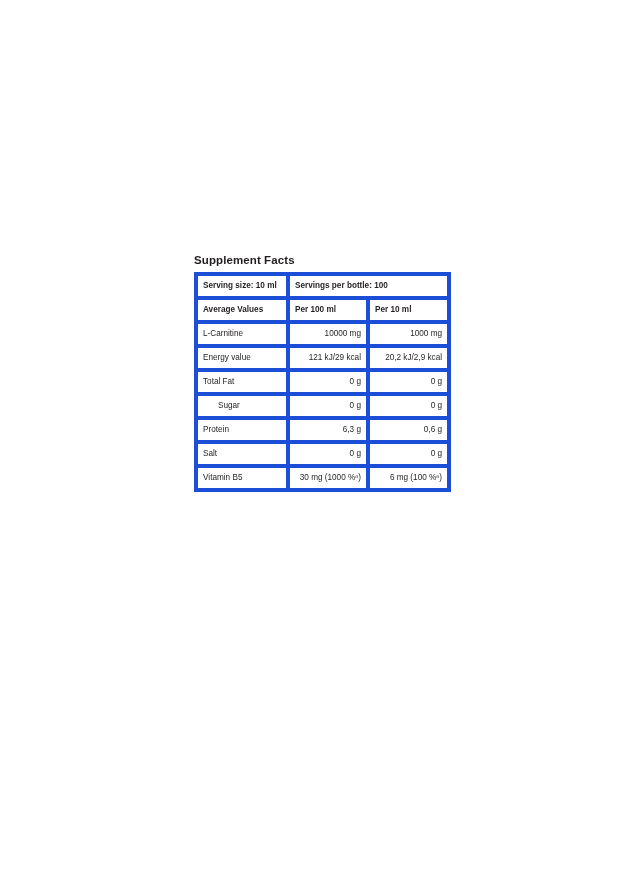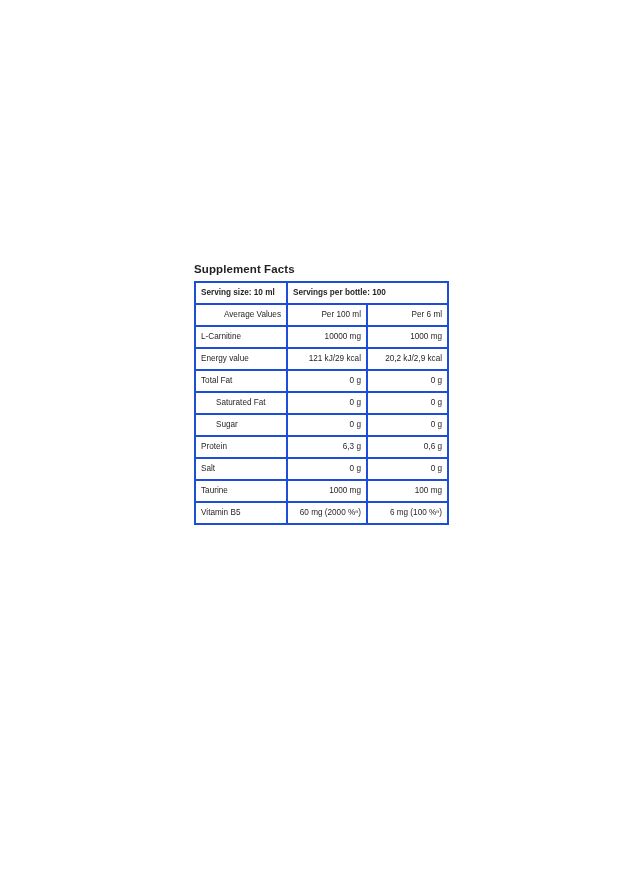--- a/index.html
+++ b/index.html
@@ -12,56 +12,56 @@
     height: 896px;
     font-family: "Liberation Sans", sans-serif;
     color: #231f20;
     position: relative;
     overflow: hidden;
   }
 
   .panel {
     position: absolute;
     left: 194px;
-    top: 263px;
+    top: 254px;
     width: 253px;
   }
 
   .panel-title {
     font-size: 11.5px;
     font-weight: bold;
     color: #231f20;
     margin: 0 0 6px 0;
     letter-spacing: 0.1px;
   }
 
   table.facts {
     border-collapse: collapse;
     width: 253px;
     table-layout: fixed;
     font-size: 8.2px;
     color: #231f20;
   }
 
   table.facts td {
-    border: 2px solid #1d4ed8;
+    border: 4px solid #1d4ed8;
     padding: 4px 5px 4px 5px;
     vertical-align: middle;
     line-height: 1.1;
     height: 12px;
   }
 
   .col-label { width: 92px; }
   .col-mid   { width: 80px; }
   .col-right { width: 81px; }
   .right { text-align: right; }
   .indent { padding-left: 20px !important; }
 
   .row-serving td { font-weight: bold; }
-  .row-header td { font-weight: normal; text-align: right; }
+  .row-header td { font-weight: bold; }
 </style>
 </head>
 <body>
 
 <div class="panel">
   <div class="panel-title">Supplement Facts</div>
 
   <table class="facts">
     <colgroup>
       <col class="col-label">
@@ -69,64 +69,54 @@
       <col class="col-right">
     </colgroup>
     <tbody>
       <tr class="row-serving">
         <td>Serving size: 10 ml</td>
         <td colspan="2">Servings per bottle: 100</td>
       </tr>
       <tr class="row-header">
         <td>Average Values</td>
         <td>Per 100 ml</td>
-        <td>Per 6 ml</td>
+        <td>Per 10 ml</td>
       </tr>
     </tbody>
     <tbody id="rows">
         <tr>
           <td>L-Carnitine</td>
           <td class="right">10000 mg</td>
           <td class="right">1000 mg</td>
         </tr>
         <tr>
           <td>Energy value</td>
           <td class="right">121 kJ/29 kcal</td>
           <td class="right">20,2 kJ/2,9 kcal</td>
         </tr>
         <tr>
           <td>Total Fat</td>
           <td class="right">0 g</td>
           <td class="right">0 g</td>
         </tr>
         <tr>
-          <td class="indent">Saturated Fat</td>
-          <td class="right">0 g</td>
-          <td class="right">0 g</td>
-        </tr>
-        <tr>
           <td class="indent">Sugar</td>
           <td class="right">0 g</td>
           <td class="right">0 g</td>
         </tr>
         <tr>
           <td>Protein</td>
           <td class="right">6,3 g</td>
           <td class="right">0,6 g</td>
         </tr>
         <tr>
           <td>Salt</td>
           <td class="right">0 g</td>
           <td class="right">0 g</td>
         </tr>
         <tr>
-          <td>Taurine</td>
-          <td class="right">1000 mg</td>
-          <td class="right">100 mg</td>
-        </tr>
-        <tr>
           <td>Vitamin B5</td>
-          <td class="right">60 mg (2000 %ⁿ)</td>
+          <td class="right">30 mg (1000 %ⁿ)</td>
           <td class="right">6 mg (100 %ⁿ)</td>
         </tr>
       </tbody>
   </table>
 </div>
 
 </body></html>

